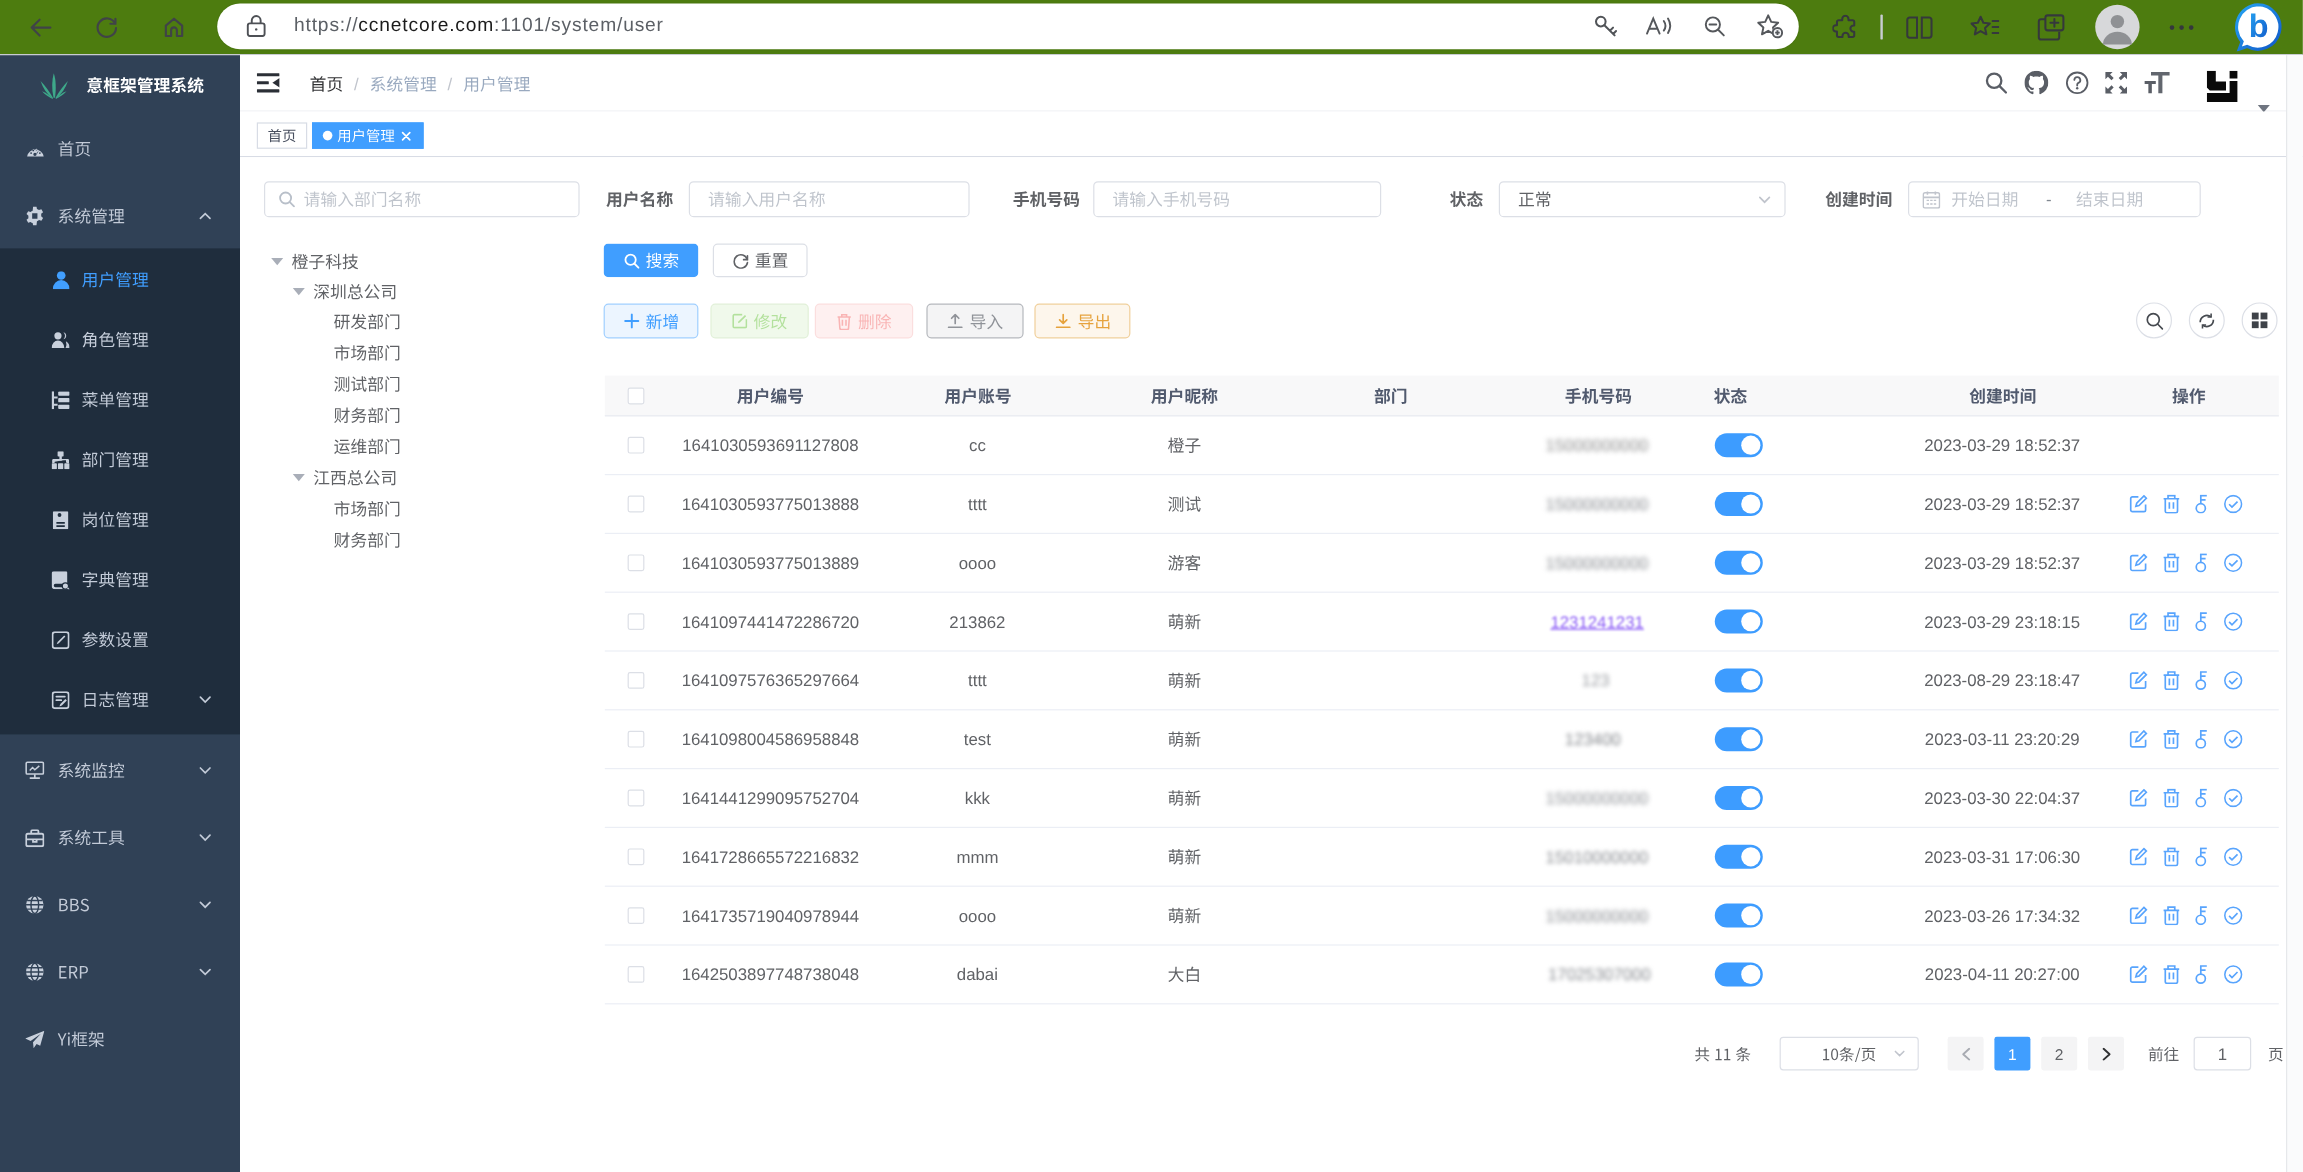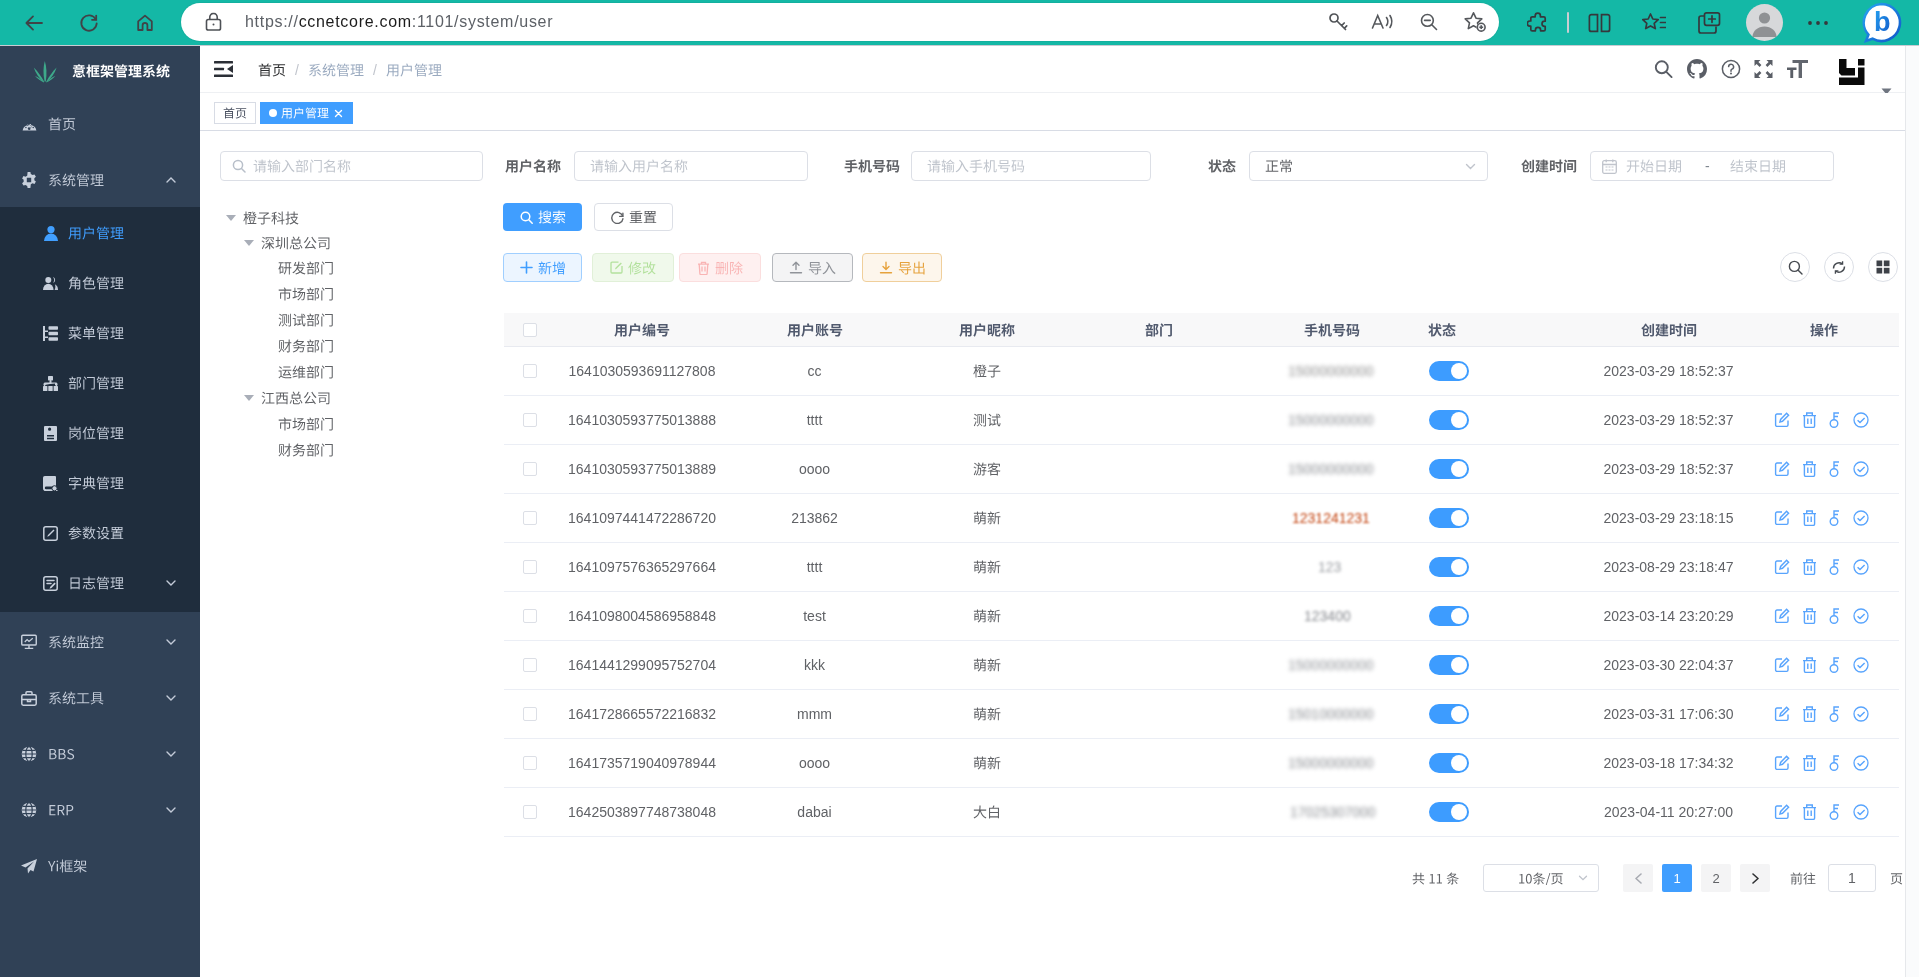--- a/index.html
+++ b/index.html
@@ -2,21 +2,21 @@
 <html><head><meta charset="utf-8">
 <style>
 * { margin:0; padding:0; box-sizing:border-box; }
 html,body { width:1919px; height:977px; overflow:hidden; background:#fff;
   font-family:"Liberation Sans", sans-serif; }
 svg.t { display:block; }
 .abs { position:absolute; }
 .flex { display:flex; align-items:center; }
 
 #chrome { position:absolute; left:0; top:0; width:1919px; height:46px;
-  background:#14b8a6; border-bottom:1px solid #c8ccd2; }
+  background:#4d7c0f; border-bottom:1px solid #c8ccd2; }
 #chrome svg.ic { position:absolute; top:50%; transform:translateY(-50%); }
 #pill { position:absolute; left:181px; top:3px; width:1318px; height:38px;
   border-radius:19px; background:#fff; box-shadow:0 0 0 1px rgba(0,0,0,0.04); }
 #url { position:absolute; left:64px; top:0; height:38px; display:flex; align-items:center;
   font-size:16px; color:#5c6066; letter-spacing:0.7px;}
 #url b { color:#1b1b1b; font-weight:400; }
 
 #app { position:absolute; left:0; top:46px; width:1919px; height:931px; background:#fff; }
 #sidebar { position:absolute; left:0; top:0; width:200px; height:931px; background:#304156; }
 #logo { position:absolute; left:0; top:0; width:200px; height:50px; display:flex; align-items:center; }
@@ -830,21 +830,21 @@
           </div>
       <div class="cell c2 num">1641097441472286720</div>
       <div class="cell c3 num">213862</div>
       <div class="cell c4">
             <svg class="t" style="" width="28" height="14" viewBox="0 0 28 14">
               <path transform="matrix(0.014,0,0,-0.014,0,12.32)" d="M342 313V188H169V313ZM342 377H169V489H342ZM511 570V318C511 202 492 69 339 -24C354 -36 379 -65 388 -80C489 -19 540 66 563 152H825V14C825 -1 820 -5 803 -6C788 -7 733 -7 676 -5C686 -24 698 -56 701 -75C779 -75 828 -75 859 -62C888 -51 898 -29 898 13V570ZM583 504H825V395H583ZM583 330H825V217H577C581 251 583 285 583 317ZM100 555V53H169V122H412V555ZM639 840V754H356V840H283V754H62V686H283V599H356V686H639V599H714V686H941V754H714V840ZM1360 213C1390 163 1426 95 1442 51L1495 83C1480 125 1444 190 1411 240ZM1135 235C1115 174 1082 112 1041 68C1056 59 1082 40 1094 30C1133 77 1173 150 1196 220ZM1553 744V400C1553 267 1545 95 1460 -25C1476 -34 1506 -57 1518 -71C1610 59 1623 256 1623 400V432H1775V-75H1848V432H1958V502H1623V694C1729 710 1843 736 1927 767L1866 822C1794 792 1665 762 1553 744ZM1214 827C1230 799 1246 765 1258 735H1061V672H1503V735H1336C1323 768 1301 811 1282 844ZM1377 667C1365 621 1342 553 1323 507H1046V443H1251V339H1050V273H1251V18C1251 8 1249 5 1239 5C1228 4 1197 4 1162 5C1172 -13 1182 -41 1184 -59C1233 -59 1267 -58 1290 -47C1313 -36 1320 -18 1320 17V273H1507V339H1320V443H1519V507H1391C1410 549 1429 603 1447 652ZM1126 651C1146 606 1161 546 1165 507L1230 525C1225 563 1208 622 1187 665Z" fill="#606266"></path>
             </svg>
           </div>
       <div class="cell c5"></div>
       <div class="cell c6"></div>
-      <div class="smudge" style="left:788px; filter:blur(0.8px); color:#c2410c;">1231241231</div>
+      <div class="smudge" style="left:788px; filter:blur(0.8px); color:#8b5cf6;text-decoration:underline;">1231241231</div>
       <div class="cell c7">
             <span class="toggle" style="margin-left:11px"></span>
           </div>
       <div class="cell c8 num">2023-03-29 23:18:15</div>
       <div class="cell c9">
             <svg class="opic" width="16" height="16" viewBox="0 0 16 16" fill="none" stroke="#58a4fd" stroke-width="1.4">
               <path d="M14 8.5 V13 a1.4 1.4 0 0 1 -1.4 1.4 H3 A1.4 1.4 0 0 1 1.6 13 V3.4 A1.4 1.4 0 0 1 3 2 h5"></path>
               <path d="M12.6 1.2 l2 2 L8.5 9.3 l-2.6 0.7 0.7 -2.6 Z" fill="none"></path>
             </svg>
             <svg class="opic" width="15" height="16" viewBox="0 0 15 16" fill="none" stroke="#58a4fd" stroke-width="1.4">
@@ -906,21 +906,21 @@
             <svg class="t" style="" width="28" height="14" viewBox="0 0 28 14">
               <path transform="matrix(0.014,0,0,-0.014,0,12.32)" d="M342 313V188H169V313ZM342 377H169V489H342ZM511 570V318C511 202 492 69 339 -24C354 -36 379 -65 388 -80C489 -19 540 66 563 152H825V14C825 -1 820 -5 803 -6C788 -7 733 -7 676 -5C686 -24 698 -56 701 -75C779 -75 828 -75 859 -62C888 -51 898 -29 898 13V570ZM583 504H825V395H583ZM583 330H825V217H577C581 251 583 285 583 317ZM100 555V53H169V122H412V555ZM639 840V754H356V840H283V754H62V686H283V599H356V686H639V599H714V686H941V754H714V840ZM1360 213C1390 163 1426 95 1442 51L1495 83C1480 125 1444 190 1411 240ZM1135 235C1115 174 1082 112 1041 68C1056 59 1082 40 1094 30C1133 77 1173 150 1196 220ZM1553 744V400C1553 267 1545 95 1460 -25C1476 -34 1506 -57 1518 -71C1610 59 1623 256 1623 400V432H1775V-75H1848V432H1958V502H1623V694C1729 710 1843 736 1927 767L1866 822C1794 792 1665 762 1553 744ZM1214 827C1230 799 1246 765 1258 735H1061V672H1503V735H1336C1323 768 1301 811 1282 844ZM1377 667C1365 621 1342 553 1323 507H1046V443H1251V339H1050V273H1251V18C1251 8 1249 5 1239 5C1228 4 1197 4 1162 5C1172 -13 1182 -41 1184 -59C1233 -59 1267 -58 1290 -47C1313 -36 1320 -18 1320 17V273H1507V339H1320V443H1519V507H1391C1410 549 1429 603 1447 652ZM1126 651C1146 606 1161 546 1165 507L1230 525C1225 563 1208 622 1187 665Z" fill="#606266"></path>
             </svg>
           </div>
       <div class="cell c5"></div>
       <div class="cell c6"></div>
       <div class="smudge" style="left:800px; filter:blur(1.6px); color:#85888d;">123400</div>
       <div class="cell c7">
             <span class="toggle" style="margin-left:11px"></span>
           </div>
-      <div class="cell c8 num">2023-03-14 23:20:29</div>
+      <div class="cell c8 num">2023-03-11 23:20:29</div>
       <div class="cell c9">
             <svg class="opic" width="16" height="16" viewBox="0 0 16 16" fill="none" stroke="#58a4fd" stroke-width="1.4">
               <path d="M14 8.5 V13 a1.4 1.4 0 0 1 -1.4 1.4 H3 A1.4 1.4 0 0 1 1.6 13 V3.4 A1.4 1.4 0 0 1 3 2 h5"></path>
               <path d="M12.6 1.2 l2 2 L8.5 9.3 l-2.6 0.7 0.7 -2.6 Z" fill="none"></path>
             </svg>
             <svg class="opic" width="15" height="16" viewBox="0 0 15 16" fill="none" stroke="#58a4fd" stroke-width="1.4">
               <path d="M1 3.6 h13 M4.7 3.4 V1 h5.6 V3.4 M2.4 3.8 v10.3 a1.3 1.3 0 0 0 1.3 1.3 h7.6 a1.3 1.3 0 0 0 1.3 -1.3 V3.8 M5.8 6.5 v5.5 M9.2 6.5 v5.5"></path>
             </svg>
             <svg class="opic" width="12" height="16" viewBox="0 0 12 16" fill="none" stroke="#58a4fd" stroke-width="1.4">
               <circle cx="5" cy="11.5" r="3.8"></circle>
@@ -1014,21 +1014,21 @@
             <svg class="t" style="" width="28" height="14" viewBox="0 0 28 14">
               <path transform="matrix(0.014,0,0,-0.014,0,12.32)" d="M342 313V188H169V313ZM342 377H169V489H342ZM511 570V318C511 202 492 69 339 -24C354 -36 379 -65 388 -80C489 -19 540 66 563 152H825V14C825 -1 820 -5 803 -6C788 -7 733 -7 676 -5C686 -24 698 -56 701 -75C779 -75 828 -75 859 -62C888 -51 898 -29 898 13V570ZM583 504H825V395H583ZM583 330H825V217H577C581 251 583 285 583 317ZM100 555V53H169V122H412V555ZM639 840V754H356V840H283V754H62V686H283V599H356V686H639V599H714V686H941V754H714V840ZM1360 213C1390 163 1426 95 1442 51L1495 83C1480 125 1444 190 1411 240ZM1135 235C1115 174 1082 112 1041 68C1056 59 1082 40 1094 30C1133 77 1173 150 1196 220ZM1553 744V400C1553 267 1545 95 1460 -25C1476 -34 1506 -57 1518 -71C1610 59 1623 256 1623 400V432H1775V-75H1848V432H1958V502H1623V694C1729 710 1843 736 1927 767L1866 822C1794 792 1665 762 1553 744ZM1214 827C1230 799 1246 765 1258 735H1061V672H1503V735H1336C1323 768 1301 811 1282 844ZM1377 667C1365 621 1342 553 1323 507H1046V443H1251V339H1050V273H1251V18C1251 8 1249 5 1239 5C1228 4 1197 4 1162 5C1172 -13 1182 -41 1184 -59C1233 -59 1267 -58 1290 -47C1313 -36 1320 -18 1320 17V273H1507V339H1320V443H1519V507H1391C1410 549 1429 603 1447 652ZM1126 651C1146 606 1161 546 1165 507L1230 525C1225 563 1208 622 1187 665Z" fill="#606266"></path>
             </svg>
           </div>
       <div class="cell c5"></div>
       <div class="cell c6"></div>
       <div class="smudge" style="left:784px; filter:blur(2.1px); color:#8a8d92;">15000000000</div>
       <div class="cell c7">
             <span class="toggle" style="margin-left:11px"></span>
           </div>
-      <div class="cell c8 num">2023-03-18 17:34:32</div>
+      <div class="cell c8 num">2023-03-26 17:34:32</div>
       <div class="cell c9">
             <svg class="opic" width="16" height="16" viewBox="0 0 16 16" fill="none" stroke="#58a4fd" stroke-width="1.4">
               <path d="M14 8.5 V13 a1.4 1.4 0 0 1 -1.4 1.4 H3 A1.4 1.4 0 0 1 1.6 13 V3.4 A1.4 1.4 0 0 1 3 2 h5"></path>
               <path d="M12.6 1.2 l2 2 L8.5 9.3 l-2.6 0.7 0.7 -2.6 Z" fill="none"></path>
             </svg>
             <svg class="opic" width="15" height="16" viewBox="0 0 15 16" fill="none" stroke="#58a4fd" stroke-width="1.4">
               <path d="M1 3.6 h13 M4.7 3.4 V1 h5.6 V3.4 M2.4 3.8 v10.3 a1.3 1.3 0 0 0 1.3 1.3 h7.6 a1.3 1.3 0 0 0 1.3 -1.3 V3.8 M5.8 6.5 v5.5 M9.2 6.5 v5.5"></path>
             </svg>
             <svg class="opic" width="12" height="16" viewBox="0 0 12 16" fill="none" stroke="#58a4fd" stroke-width="1.4">
               <circle cx="5" cy="11.5" r="3.8"></circle>

